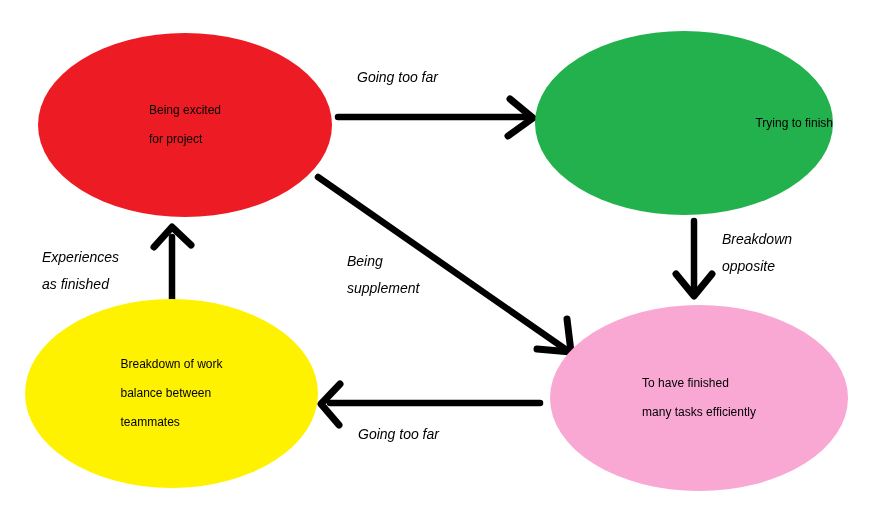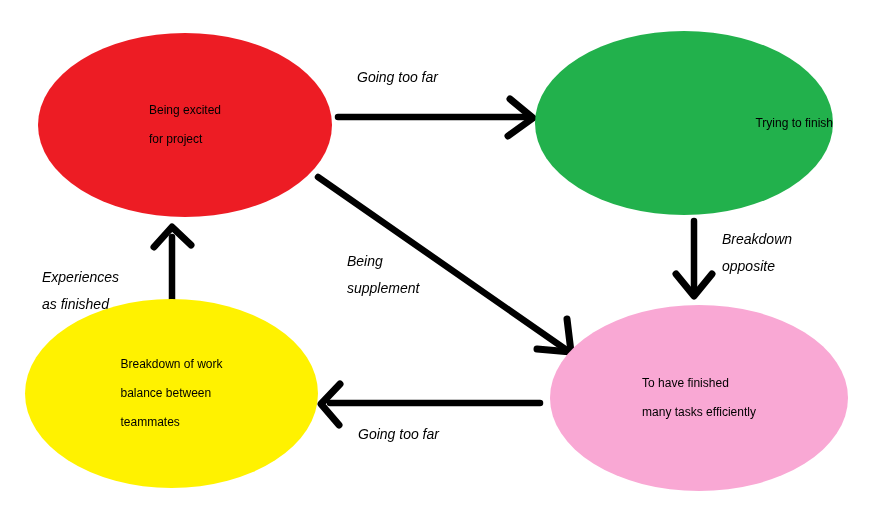--- a/index.html
+++ b/index.html
@@ -47,21 +47,21 @@
     font-style: italic;
     line-height: 27px;
     color: #000000;
     white-space: nowrap;
     text-align: left;
   }
   .label-going-top    { left: 357px; top: 64px;  }
   .label-positive     { left: 722px; top: 226px; }
   .label-good         { left: 347px; top: 248px; }
   .label-going-bottom { left: 358px; top: 421px; }
-  .label-experiences  { left: 42px;  top: 244px; margin-top: 20px; }
+  .label-experiences  { left: 42px;  top: 244px; }
 </style>
 </head>
 <body>
 
 <div class="canvas">
 
   <svg class="arrows-layer" viewBox="0 0 870 525" fill="none" stroke-linecap="round" stroke-linejoin="round">
     <g style="stroke: rgb(0, 0, 0);">
       <path d="M338 117 L528 117" stroke-width="6.5"></path>
       <polyline points="510,99 533,118 508,136" stroke-width="7"></polyline>

